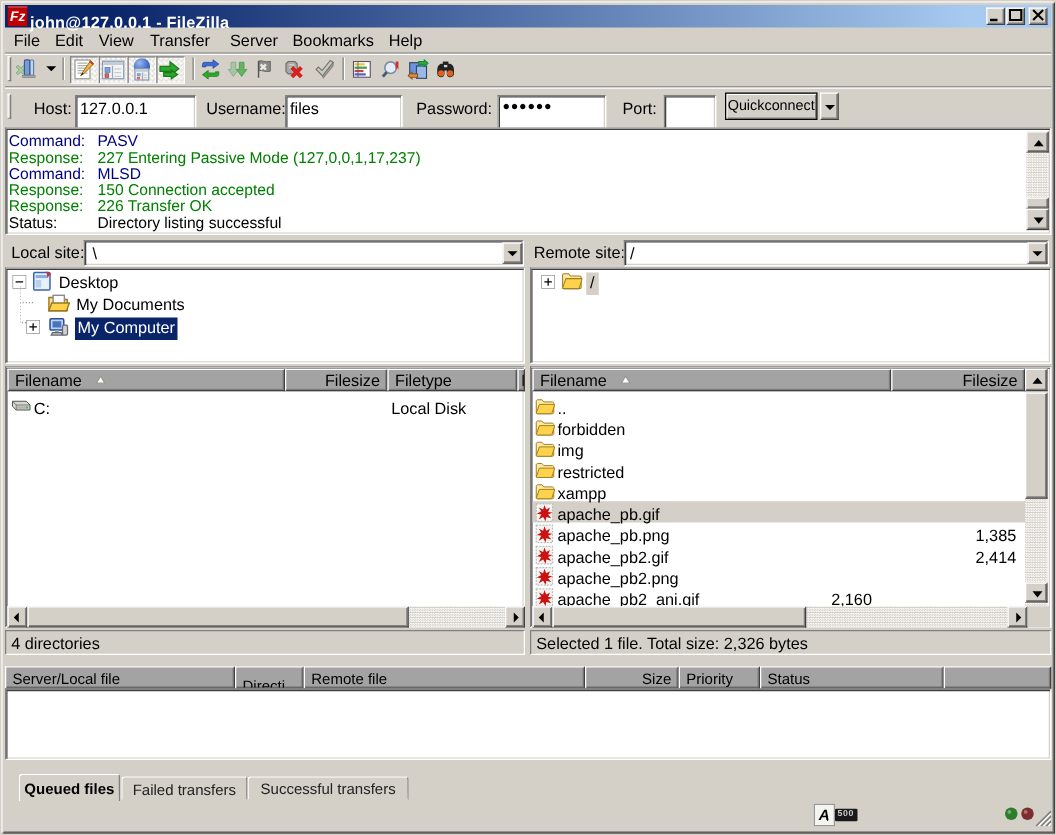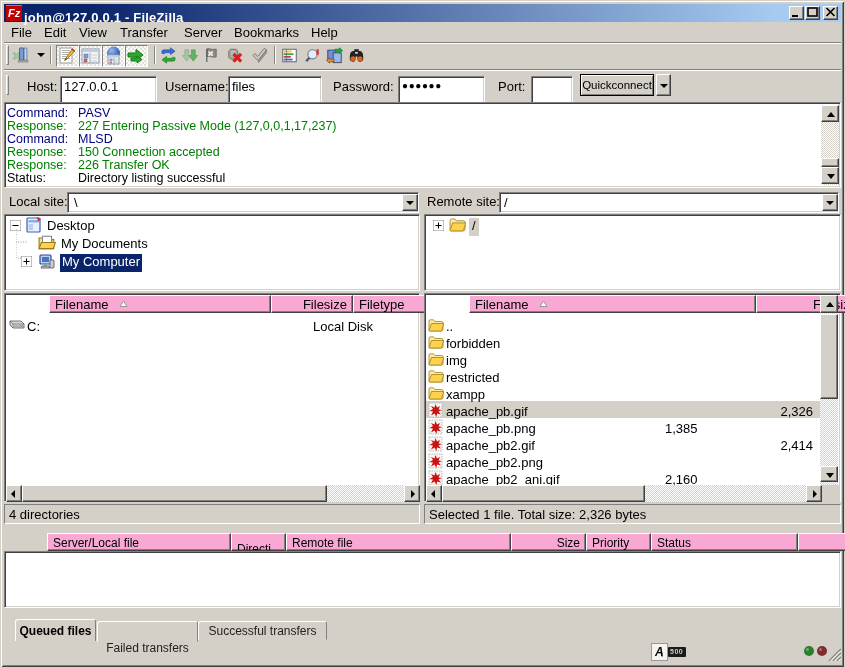--- a/index.html
+++ b/index.html
@@ -43,21 +43,21 @@
 .sb-btn { position:absolute; background:#d4d0c8; border:1px solid; border-color:#fff #404040 #404040 #fff; box-shadow: inset -1px -1px 0 #808080, inset 1px 1px 0 #d4d0c8; }
 .arrow { position:absolute; width:0; height:0; }
 .sb-track { background-image: conic-gradient(#fff 90deg, #d4d0c8 90deg 180deg, #fff 180deg 270deg, #d4d0c8 270deg); background-size:2px 2px; }
 
 .sitebar { height:22px; }
 .dropbtn { position:absolute; width:16px; height:16px; }
 .darr { position:absolute; width:0; height:0; border-left:4px solid transparent; border-right:4px solid transparent; border-top:4px solid #000; }
 
 .tree { background:#fff; }
 .trow { position:absolute; height:18px; font-size:13px; white-space:nowrap; }
-.hdr { position:absolute; top:1px; height:18px; background:#f9a8d4; border:1px solid; border-color:#fff #404040 #404040 #fff; box-shadow:inset -1px -1px 0 #808080; font-size:13px; padding:1px 5px 0 5px; overflow:hidden;margin-left:43px; }
+.hdr { position:absolute; top:1px; height:18px; background:#a3a3a3; border:1px solid; border-color:#fff #404040 #404040 #fff; box-shadow:inset -1px -1px 0 #808080; font-size:13px; padding:1px 5px 0 5px; overflow:hidden; }
 .lrow { position:absolute; height:17px; font-size:13px; white-space:nowrap; }
 .tab { position:absolute; background:#d4d0c8; border:1px solid; border-color:#fff #808080 #d4d0c8 #fff; border-radius:3px 3px 0 0; font-size:12px; text-align:center; }
 </style>
 </head>
 <body>
 <div id="frame" class="abs"></div>
 
 <div class="titlebar abs">
   <svg style="position:absolute;left:2px;top:1px" width="16" height="16" viewBox="0 0 16 16">
     <rect x="0" y="0" width="16" height="16" fill="#bf0000"></rect>
@@ -357,26 +357,25 @@
     </svg>
   <div class="lrow" style="left:21px;top:76px">restricted</div>
   <svg class="abs" style="left:3px;top:91px" width="16" height="16">
       <use href="#folder"></use>
     </svg>
   <div class="lrow" style="left:21px;top:93px">xampp</div>
   <svg class="abs" style="left:3px;top:108px" width="16" height="16">
       <use href="#redfile"></use>
     </svg>
   <div class="lrow" style="left:21px;top:110px">apache_pb.gif</div>
-  <div class="lrow" style="left:240px;top:110px;width:148px;text-align:right">2,326</div>
   <svg class="abs" style="left:3px;top:125px" width="16" height="16">
       <use href="#redfile"></use>
     </svg>
   <div class="lrow" style="left:21px;top:127px">apache_pb.png</div>
-  <div class="lrow" style="left:240px;top:127px;width:148px;">1,385</div>
+  <div class="lrow" style="left:240px;top:127px;width:148px;text-align:right">1,385</div>
   <svg class="abs" style="left:3px;top:142px" width="16" height="16">
       <use href="#redfile"></use>
     </svg>
   <div class="lrow" style="left:21px;top:144px">apache_pb2.gif</div>
   <div class="lrow" style="left:240px;top:144px;width:148px;text-align:right">2,414</div>
   <svg class="abs" style="left:3px;top:159px" width="16" height="16">
       <use href="#redfile"></use>
     </svg>
   <div class="lrow" style="left:21px;top:161px">apache_pb2.png</div>
   <svg class="abs" style="left:3px;top:176px" width="16" height="16">
@@ -412,21 +411,21 @@
   <div class="hdr" style="left:239px;width:225px;height:18px;font-size:12px;padding-top:2px">Remote file</div>
   <div class="hdr" style="left:464px;width:75px;height:18px;font-size:12px;padding-top:2px;text-align:right">Size</div>
   <div class="hdr" style="left:539px;width:65px;height:18px;font-size:12px;padding-top:2px">Priority</div>
   <div class="hdr" style="left:604px;width:147px;height:18px;font-size:12px;padding-top:2px">Status</div>
   <div class="hdr" style="left:751px;width:86px;height:18px"></div>
   <div class="abs field" style="left:0px;top:19px;width:837px;height:57px"></div>
 </div>
 
 <div id="tabs" class="abs" style="left:4px;top:617px;width:837px;height:24px">
   <div class="tab" style="left:11px;top:2px;width:81px;height:22px;font-weight:bold;background:#d4d0c8;border-bottom:none;padding-top:4px;font-size:12px">Queued files</div>
-  <div class="tab" style="left:93px;top:4px;width:101px;height:19px;padding-top:19px;font-size:12px;color:#222">Failed transfers</div>
+  <div class="tab" style="left:93px;top:4px;width:101px;height:19px;padding-top:3px;font-size:12px;color:#222">Failed transfers</div>
   <div class="tab" style="left:194px;top:4px;width:129px;height:19px;padding-top:2px;font-size:12px;color:#222">Successful transfers</div>
 </div>
 
 <div id="sbar" class="abs" style="left:4px;top:640px;width:837px;height:25px">
   <div class="abs" style="left:647px;top:3px;width:17px;height:18px;border:1px solid #999;background:#f4f4f0">
     <span style="font-size:12px;font-weight:bold;font-style:italic;position:absolute;left:3px;top:1px">A</span>
     <span style="position:absolute;left:9px;top:6px;font-size:8px">:</span>
   </div>
   <div class="abs" style="left:664px;top:7px;width:18px;height:10px;background:#1a1a1a;border-radius:1px">
     <span style="color:#cfcfcf;font-size:7px;font-weight:bold;position:absolute;left:2px;top:1px;letter-spacing:0.5px">500</span>

